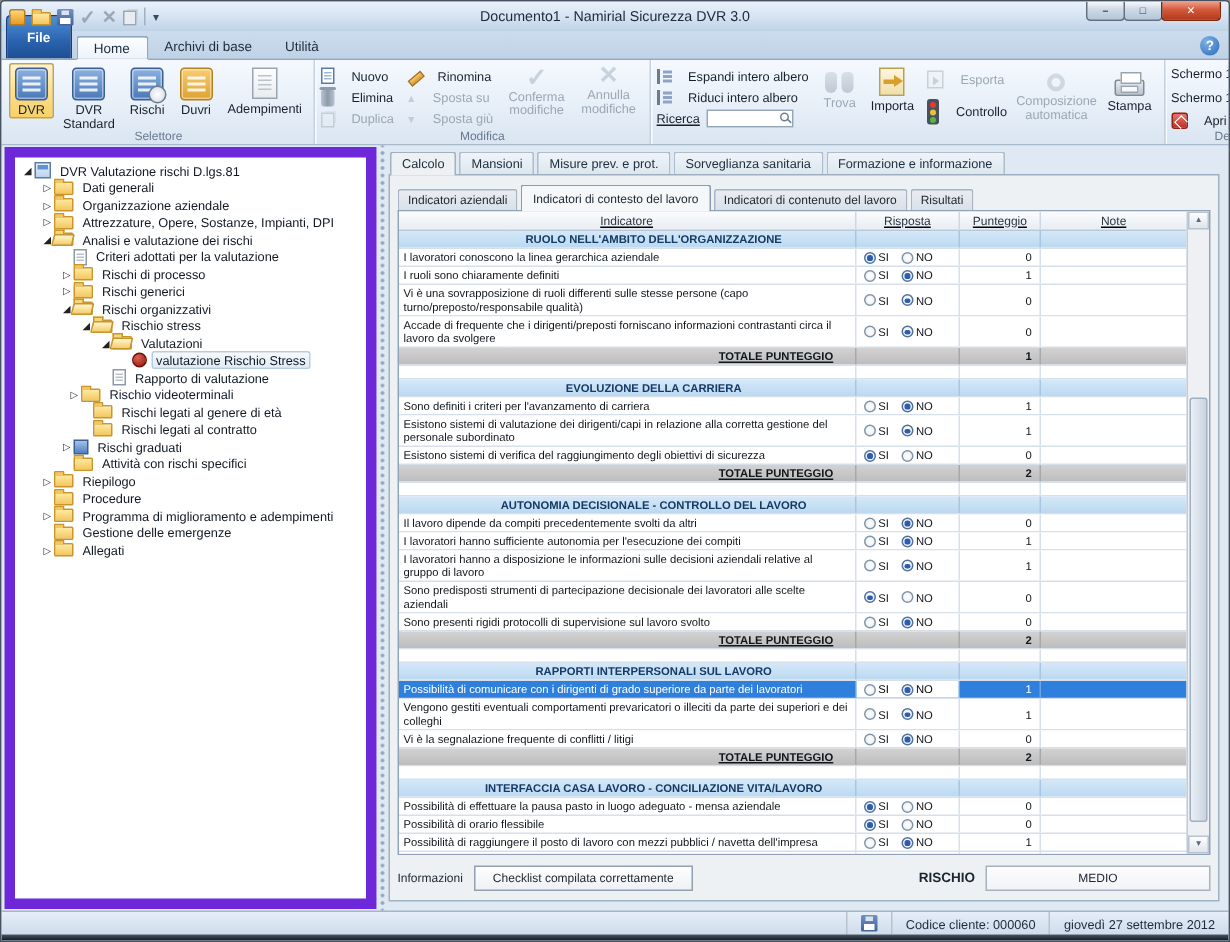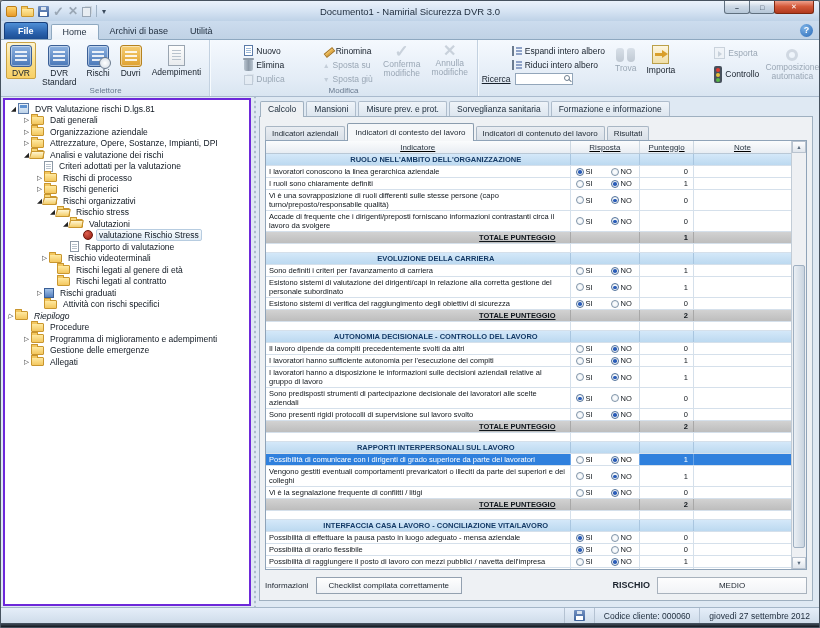--- a/index.html
+++ b/index.html
@@ -10,37 +10,37 @@
   .titlebar { height:20px; flex:none; background:linear-gradient(#eaf2fb,#d4e2f2 55%,#bed2e7); display:flex; align-items:center; padding-left:5px; position:relative; }
   .qat { display:flex; align-items:center; gap:4px; z-index:2; }
   .title { position:absolute; left:0; right:0; text-align:center; font-size:9.5px; color:#1c2a3a; }
   .winbtns { position:absolute; right:5px; top:0; display:flex; z-index:3; }
   .wbtn { height:13px; border:1px solid #60707f; border-top:none; border-radius:0 0 3px 3px; margin-left:-1px;
           background:linear-gradient(#f7fafd,#cdd9e6 45%,#b6c7d8); display:flex; align-items:center; justify-content:center; font-size:7px; color:#2c3a4a; }
   .wbtn.min{width:26px} .wbtn.max{width:26px} .wbtn.close{width:40px; background:linear-gradient(#efa18d,#d4593a 45%,#b13a1e); color:#fff; border-color:#7e2810;}
   .wbtn.min::before{content:"–"; font-weight:bold;} .wbtn.max::before{content:"□";} .wbtn.close::before{content:"✕";}
   
   .tabrow { height:19px; flex:none; background:linear-gradient(#ccdcee,#c0d2e5); display:flex; align-items:flex-end; padding-left:3px; border-bottom:1px solid #8ea8c0; position:relative; }
-  .file-btn { height:17px; padding:0 13px; background:linear-gradient(#4f8fd6,#2a62ad 60%,#1d4e93); color:#fff; font-size:9px; font-weight:bold;
+  .file-btn { height:29px; padding:0 13px; background:linear-gradient(#4f8fd6,#2a62ad 60%,#1d4e93); color:#fff; font-size:9px; font-weight:bold;
               display:flex; align-items:center; border-radius:3px 3px 0 0; border:1px solid #173f7c; border-bottom:none; margin-right:3px; }
   .rtab { height:16px; padding:0 11px; font-size:9px; color:#1e2c3c; display:flex; align-items:center; }
   .rtab.active { background:linear-gradient(#fcfdff,#edf3fa); border:1px solid #8ea8c0; border-bottom:1px solid #f0f5fa; border-radius:2px 2px 0 0; margin-bottom:-1px; z-index:2; }
   .help-btn { position:absolute; right:6px; bottom:2px; width:13px; height:13px; border-radius:50%;
               background:radial-gradient(circle at 35% 30%,#7cb2e6,#2a6ab8); color:#fff; font-size:9px; font-weight:bold; text-align:center; line-height:13px; }
   .help-btn::before{content:"?";}
   
   .ribbon { height:57px; flex:none; display:flex; background:linear-gradient(#f5f9fe,#e3ecf6 70%,#d9e5f1); border-bottom:1px solid #a9bacd; padding-left:1px; }
   .group { position:relative; display:flex; flex-direction:column; border-right:1px solid #c3d1e0; box-shadow:1px 0 0 #f7fbfe; padding:2px 4px 12px 4px; }
   .gbody { display:flex; align-items:flex-start; gap:2px; flex:1; }
   .glabel { position:absolute; left:0; right:0; bottom:1px; text-align:center; font-size:8px; color:#68798e; }
   .btn-lg { display:flex; flex-direction:column; align-items:center; padding:2px 3px 0; border:1px solid transparent; border-radius:2px;
             font-size:8.5px; line-height:9px; color:#17202b; text-align:center; min-width:28px; }
   .btn-lg .bic { margin-bottom:2px; }
   .btn-lg.active { background:linear-gradient(#fdf4d2,#fbe190 45%,#f8d066); border-color:#c9a244; }
-  .btn-sm { display:flex; align-items:center; gap:3px; font-size:8.5px; height:14px; color:#17202b; white-space:nowrap;margin-left:30px; }
+  .btn-sm { display:flex; align-items:center; gap:11px; font-size:8.5px; height:14px; color:#17202b; white-space:nowrap; }
   .disabled, .disabled * { color:#9aa7b5 !important; }
   .disabled .icg { opacity:.45; }
   .mod-grid { display:grid; grid-template-columns:auto auto; column-gap:8px; align-content:center; height:45px; margin-right:4px; }
   .op-stack { display:flex; flex-direction:column; justify-content:center; height:45px; margin-right:4px; }
   .op-stack2 { display:flex; flex-direction:column; justify-content:space-around; height:42px; margin:0 3px; }
   .ric-row { display:flex; align-items:center; gap:4px; height:14px; font-size:8.5px; color:#17202b;text-decoration:underline; }
   .rinput { width:58px; height:12px; border:1px solid #93a6ba; background:#fff; font-size:8px; padding:0 10px 0 2px; font-family:"Liberation Sans",sans-serif; }
   .ric-wrap { position:relative; display:inline-block; }
   .deb-stack { display:flex; flex-direction:column; justify-content:center; height:45px; gap:2px; }
   
@@ -87,21 +87,21 @@
   .ic-traffic { width:8px; height:17px; background:#47505c; border-radius:2px; margin-top:1px; }
   .ic-traffic::before { content:""; position:absolute; left:2px; top:2px; width:4px; height:4px; border-radius:50%; background:#e23c30; box-shadow:0 5px 0 #e8c23a, 0 10px 0 #56b646; }
   .ic-gear { width:12px; height:12px; border:3px solid #aab6c3; border-radius:50%; margin-top:4px; }
   .ic-printer { width:20px; height:11px; background:linear-gradient(#e9edf1,#b9c2cc); border:1px solid #7e8a96; border-radius:2px; margin-top:8px; }
   .ic-printer::before { content:""; position:absolute; top:-6px; left:3px; width:12px; height:6px; background:#fff; border:1px solid #9aa5b1; }
   .ic-printer::after { content:""; position:absolute; left:3px; top:3px; right:3px; height:3px; background:#f7f9fb; border:1px solid #9aa5b1; }
   .ic-pdf { width:11px; height:11px; background:linear-gradient(#e8746a,#c03325); border:1px solid #8e2214; border-radius:2px; }
   .ic-pdf::before { content:""; position:absolute; left:2px; top:2px; width:5px; height:5px; border:1.5px solid #fff; border-radius:1px; transform:rotate(45deg); border-right-color:transparent; }
   
   .main { flex:1; display:flex; min-height:0; background:#dfe9f3; }
-  .tree { width:248px; flex:none; background:#fff; border:2px solid #6d28d9; margin:1px 0 1px 2px; padding:3px 0 0 1px; overflow:hidden; }
+  .tree { width:248px; flex:none; background:#fff; border:7px solid #6d28d9; margin:1px 0 1px 2px; padding:3px 0 0 1px; overflow:hidden; }
   .titem { display:flex; align-items:center; height:11.5px; font-size:8.5px; color:#101822; white-space:nowrap; }
   .texp { width:9px; flex:none; font-size:6.5px; color:#222; text-align:center; }
   .ti { flex:none; margin-right:3px; position:relative; display:inline-block; }
   .tlabel { padding:0 2px; border:1px solid transparent; }
   .titem.sel .tlabel { background:linear-gradient(#f7fafc,#e0ebf5); border:1px solid #b7cce0; border-radius:2px; }
   .ic-t-root { width:11px; height:11px; background:linear-gradient(#eaf1fa,#bcd2e8); border:1px solid #5a7aa8; }
   .ic-t-root::before { content:""; position:absolute; top:1px; left:1px; right:1px; height:3px; background:#5f93d2; }
   .ic-t-folder { width:13px; height:9px; background:linear-gradient(#ffe9a0,#f3c75f); border:1px solid #c9962e; border-radius:1px; }
   .ic-t-folder::before { content:""; position:absolute; top:-3px; left:-1px; width:5px; height:2px; background:#f3c75f; border:1px solid #c9962e; border-bottom:none; border-radius:1px 1px 0 0; }
   .ic-t-folder-open { width:13px; height:9px; background:linear-gradient(#fff3c4,#f7d678); border:1px solid #c9962e; border-radius:1px; }
@@ -121,21 +121,21 @@
   .t2 { font-size:8px; padding:2px 6px; background:linear-gradient(#e9edf2,#d9e0e8); border:1px solid #a8b6c4; border-bottom:none; border-radius:2px 2px 0 0; color:#1c2630; position:relative; }
   .t2.active { background:#f5f7f9; padding:4px 7px; z-index:2; margin-bottom:-1px; border-color:#8a9cae; }
   
   .tablewrap { position:relative; flex:1; margin:0 5px; border:1px solid #8fa3b8; background:#fff; overflow:hidden; }
   .tinner { margin-right:15px; background:#fff; }
   .thead, .trow { display:grid; grid-template-columns:58% 13.3% 10.2% 1fr; }
   .thead { height:13px; background:linear-gradient(#fbfcfd,#e8edf3); border-bottom:1px solid #b9c8d6;text-decoration:underline; }
   .hc { display:flex; align-items:center; justify-content:center; border-right:1px solid #cdd8e2; font-size:8px; color:#2a3642; }
   .trow { border-bottom:1px solid #d5e0eb; background:#fff; }
   .cell { border-right:1px solid #d5e0eb; padding:1px 3px; font-size:7.5px; line-height:9px; display:flex; align-items:center; min-height:9px; color:#10161c; }
-  .c-resp { gap:18px; padding-left:5px; }
+  .c-resp { gap:8px; padding-left:5px; }
   .ropt { display:inline-flex; align-items:center; gap:2px; }
   .radio { width:8px; height:8px; border-radius:50%; border:1px solid #8094a8; background:radial-gradient(#fff,#e8eef4); position:relative; flex:none; }
   .radio.on { border-color:#51719a; }
   .radio.on::after { content:""; position:absolute; left:1.5px; top:1.5px; width:3.5px; height:3.5px; border-radius:50%; background:#2a5cb8; }
   .rlab { font-size:7.5px; }
   .c-score { justify-content:flex-end; padding-right:5px; }
   .shead { background:linear-gradient(#d4e8f9,#bcd9f0); }
   .shead .cell { border-right-color:#a9c6e0; border-bottom-color:#a9c6e0;margin-left:36px; }
   .sh1 { justify-content:center; font-weight:bold; color:#143a66; min-height:10px; }
   .trow-total { background:linear-gradient(#d2d2d2,#bdbdbd); font-weight:bold; }
@@ -412,21 +412,21 @@
         <div class="titem" style="padding-left: 29px;">
           <span class="texp">▷</span>
           <span class="ti ic-t-grad"></span>
           <span class="tlabel">Rischi graduati</span>
         </div>
         <div class="titem" style="padding-left: 29px;">
           <span class="texp"></span>
           <span class="ti ic-t-folder"></span>
           <span class="tlabel">Attività con rischi specifici</span>
         </div>
-        <div class="titem" style=" font-style: italic;">
+        <div class="titem" style="padding-left: 16px;">
           <span class="texp">▷</span>
           <span class="ti ic-t-folder"></span>
           <span class="tlabel">Riepilogo</span>
         </div>
         <div class="titem" style="padding-left: 16px;">
           <span class="texp"></span>
           <span class="ti ic-t-folder"></span>
           <span class="tlabel">Procedure</span>
         </div>
         <div class="titem" style="padding-left: 16px;">

